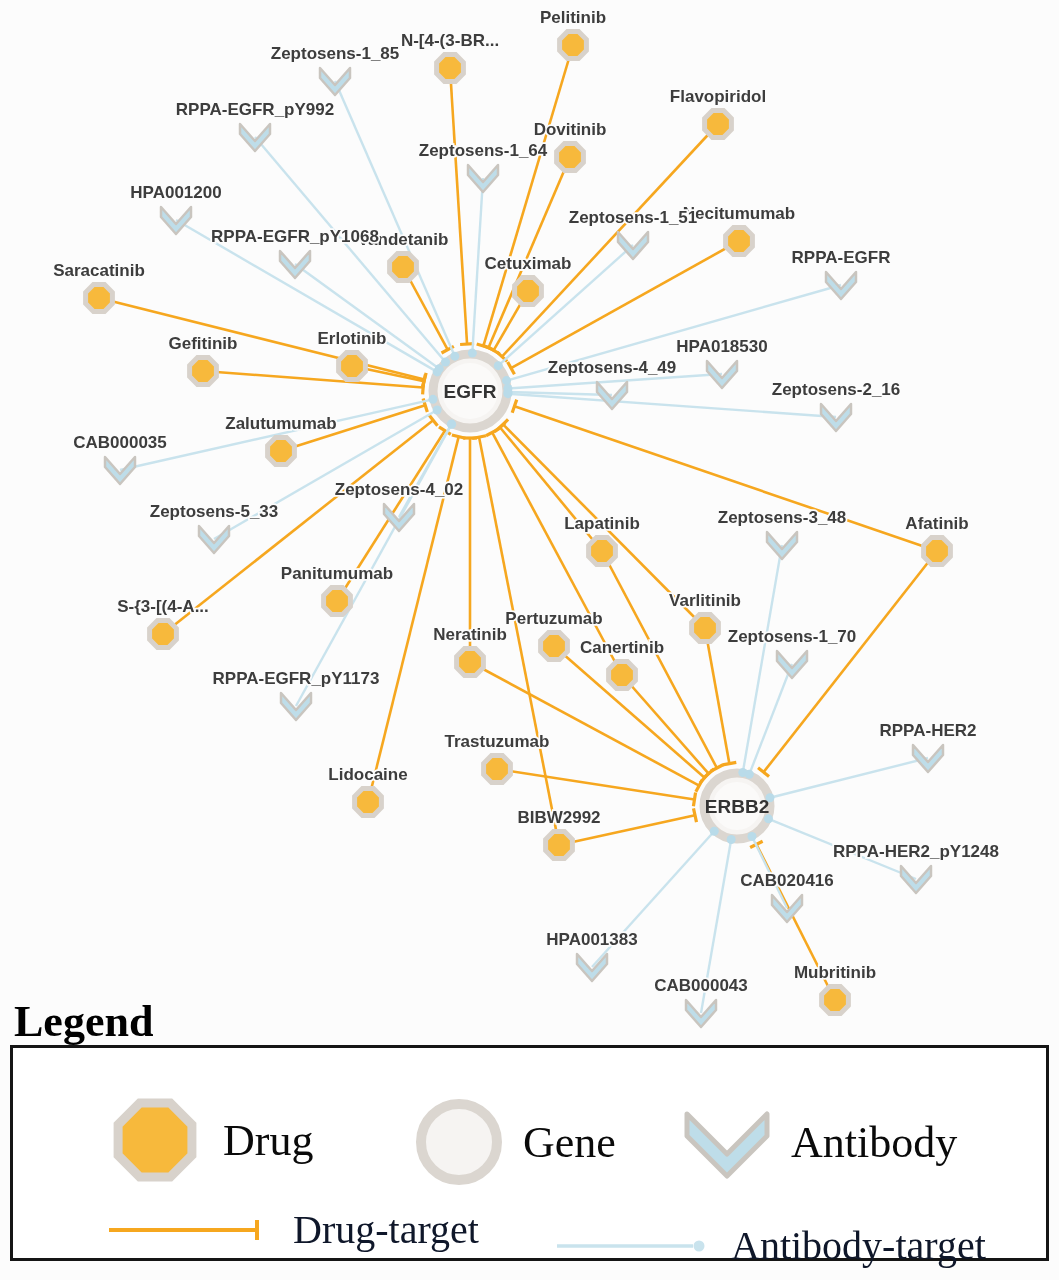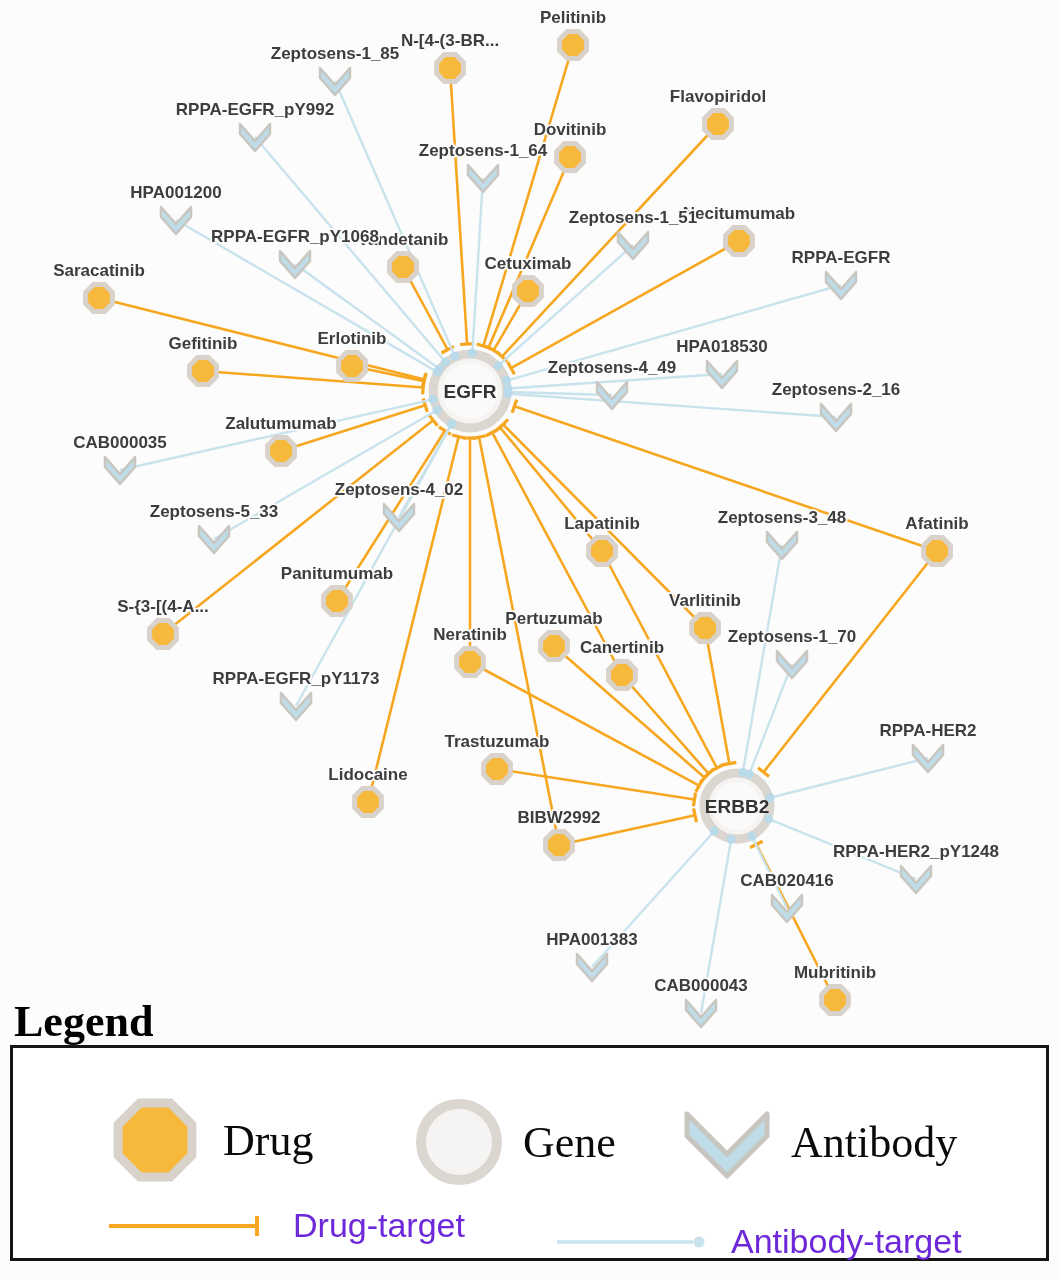--- a/index.html
+++ b/index.html
@@ -19,21 +19,21 @@
   .legend-title{
     position:absolute;left:14px;top:996px;
     font-family:"Liberation Serif",serif;font-weight:bold;font-size:44px;color:#000;
   }
   .legend-box{
     position:absolute;left:10px;top:1045px;width:1033px;height:210px;
     border:3px solid #151515;background:#ffffff;
   }
   .legend-item{position:absolute;display:flex;align-items:center;gap:18px;}
   .legend-label-lg{font-family:"Liberation Serif",serif;font-size:44px;color:#0a0a0a;}
-  .legend-label-sm{font-family:Liberation Sans, sans-serif;font-size:34px;color:#6d28d9;}
+  .legend-label-sm{font-family:Liberation Serif, serif;font-size:40px;color:#0f172a;}
 </style>
 </head>
 <body style="background: rgb(252, 252, 252);">
 
 <div class="page">
 
   <svg id="network-svg" width="1059" height="1040" viewBox="0 0 1059 1040">
       <g>
         <line x1="573" y1="45" x2="483.4097665048057" y2="345.95359989647795" stroke="#f6a71f" stroke-width="2.6"></line>
         <line x1="490.11880481809624" y1="347.95079916315115" x2="476.70072819151517" y2="343.95640062980476" stroke="#f6a71f" stroke-width="3.2"></line>

